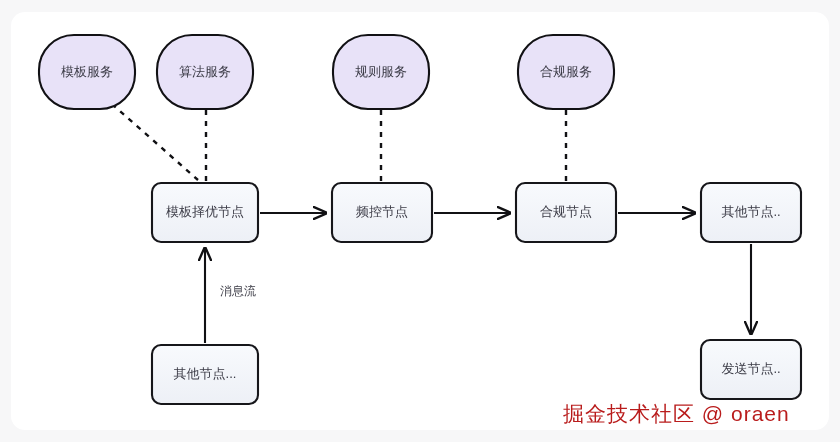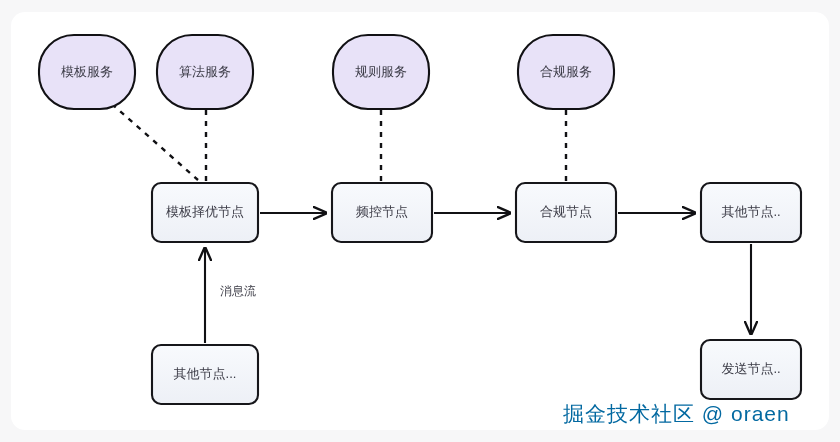--- a/index.html
+++ b/index.html
@@ -63,21 +63,21 @@
     stroke-width: 2.4;
     stroke-dasharray: 5 6;
     stroke-linecap: butt;
     fill: none;
   }
   #watermark {
     position: absolute;
     left: 563px;
     top: 400px;
     font-size: 21px;
-    color: #0369a1;
+    color: #b91c1c;
     letter-spacing: 1px;
     white-space: nowrap;
     font-family: "Liberation Sans", "DejaVu Sans", sans-serif;
     user-select: none;
   }
 </style>
 </head>
 <body>
 
 <div id="root">

